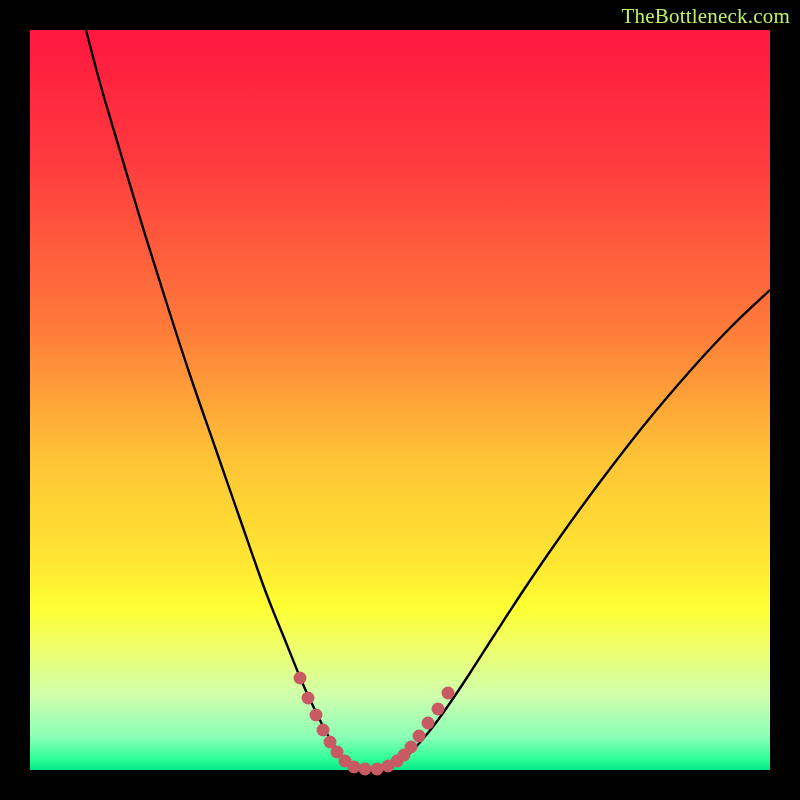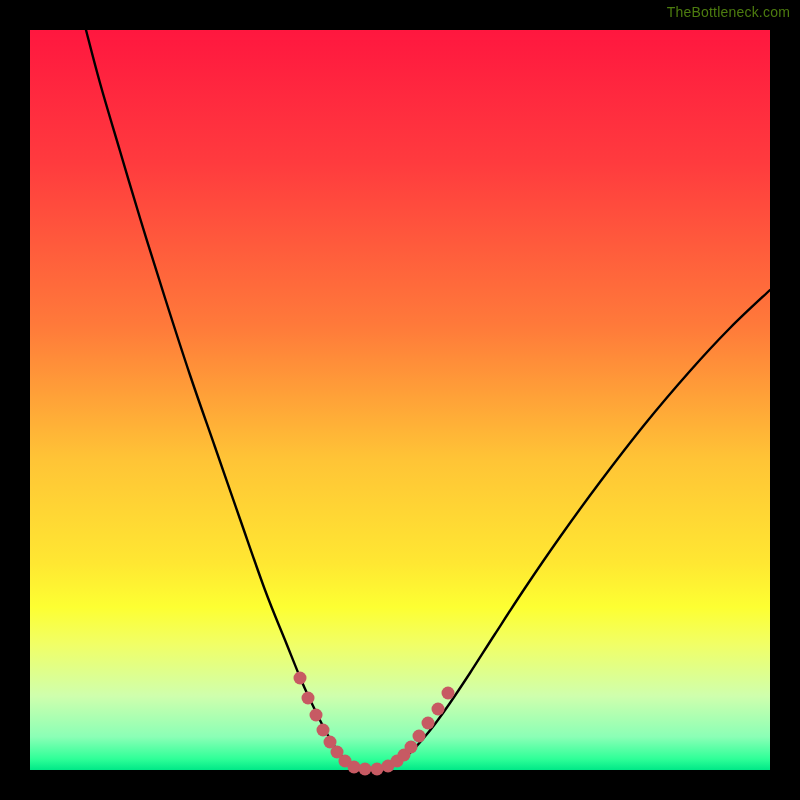--- a/index.html
+++ b/index.html
@@ -1,17 +1,17 @@
 <!DOCTYPE html>
 <html><head>
 <meta charset="utf-8">
 <style>
 html,body{margin:0;padding:0;width:800px;height:800px;overflow:hidden}
 .frame{width:800px;height:800px;background:#000;position:relative}
-.watermark{position:absolute;top:4px;right:10px;color:#4d7c0f;font-family:Liberation Sans, sans-serif;font-size:14px;font-weight:400;letter-spacing:.2px}
+.watermark{position:absolute;top:4px;right:10px;color:#bef264;font-family:Liberation Serif, serif;font-size:21px;font-weight:400;letter-spacing:.2px}
 .plot{position:absolute;left:30px;top:30px;width:740px;height:740px}
 .bg{width:100%;height:100%;display:block}
 svg.curve{position:absolute;left:0;top:0;width:740px;height:740px;overflow:visible}
 </style>
 </head>
 <body>
 
 <div class="frame">
   <div class="watermark">TheBottleneck.com</div>
 

